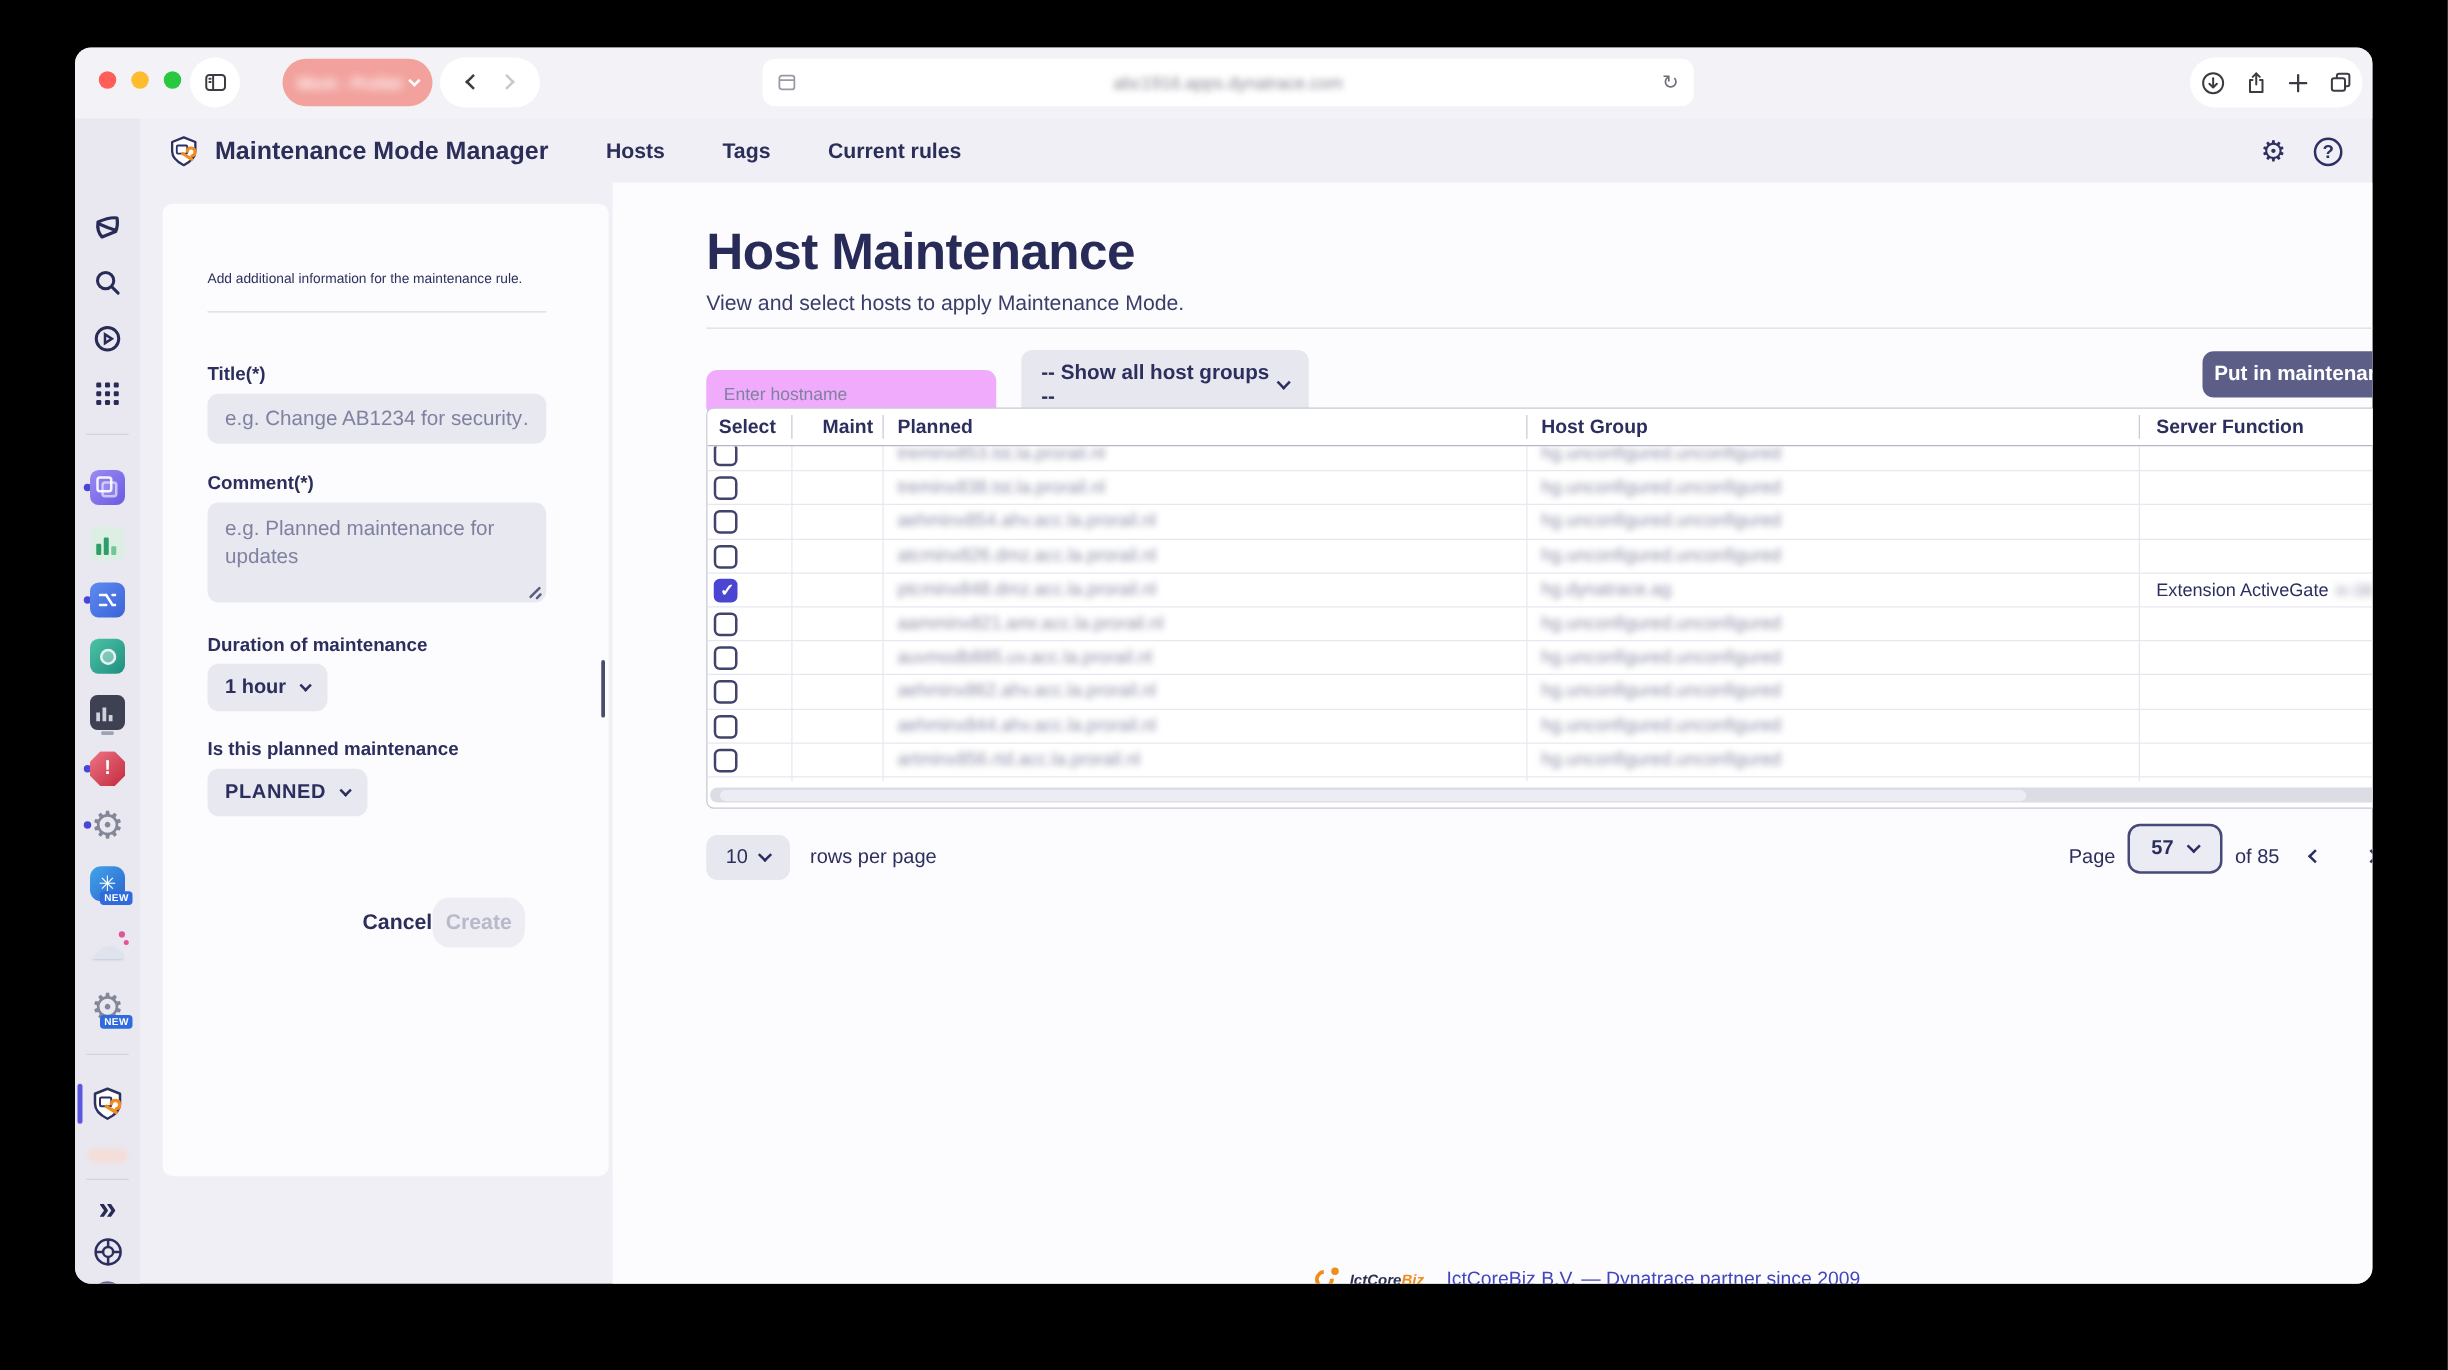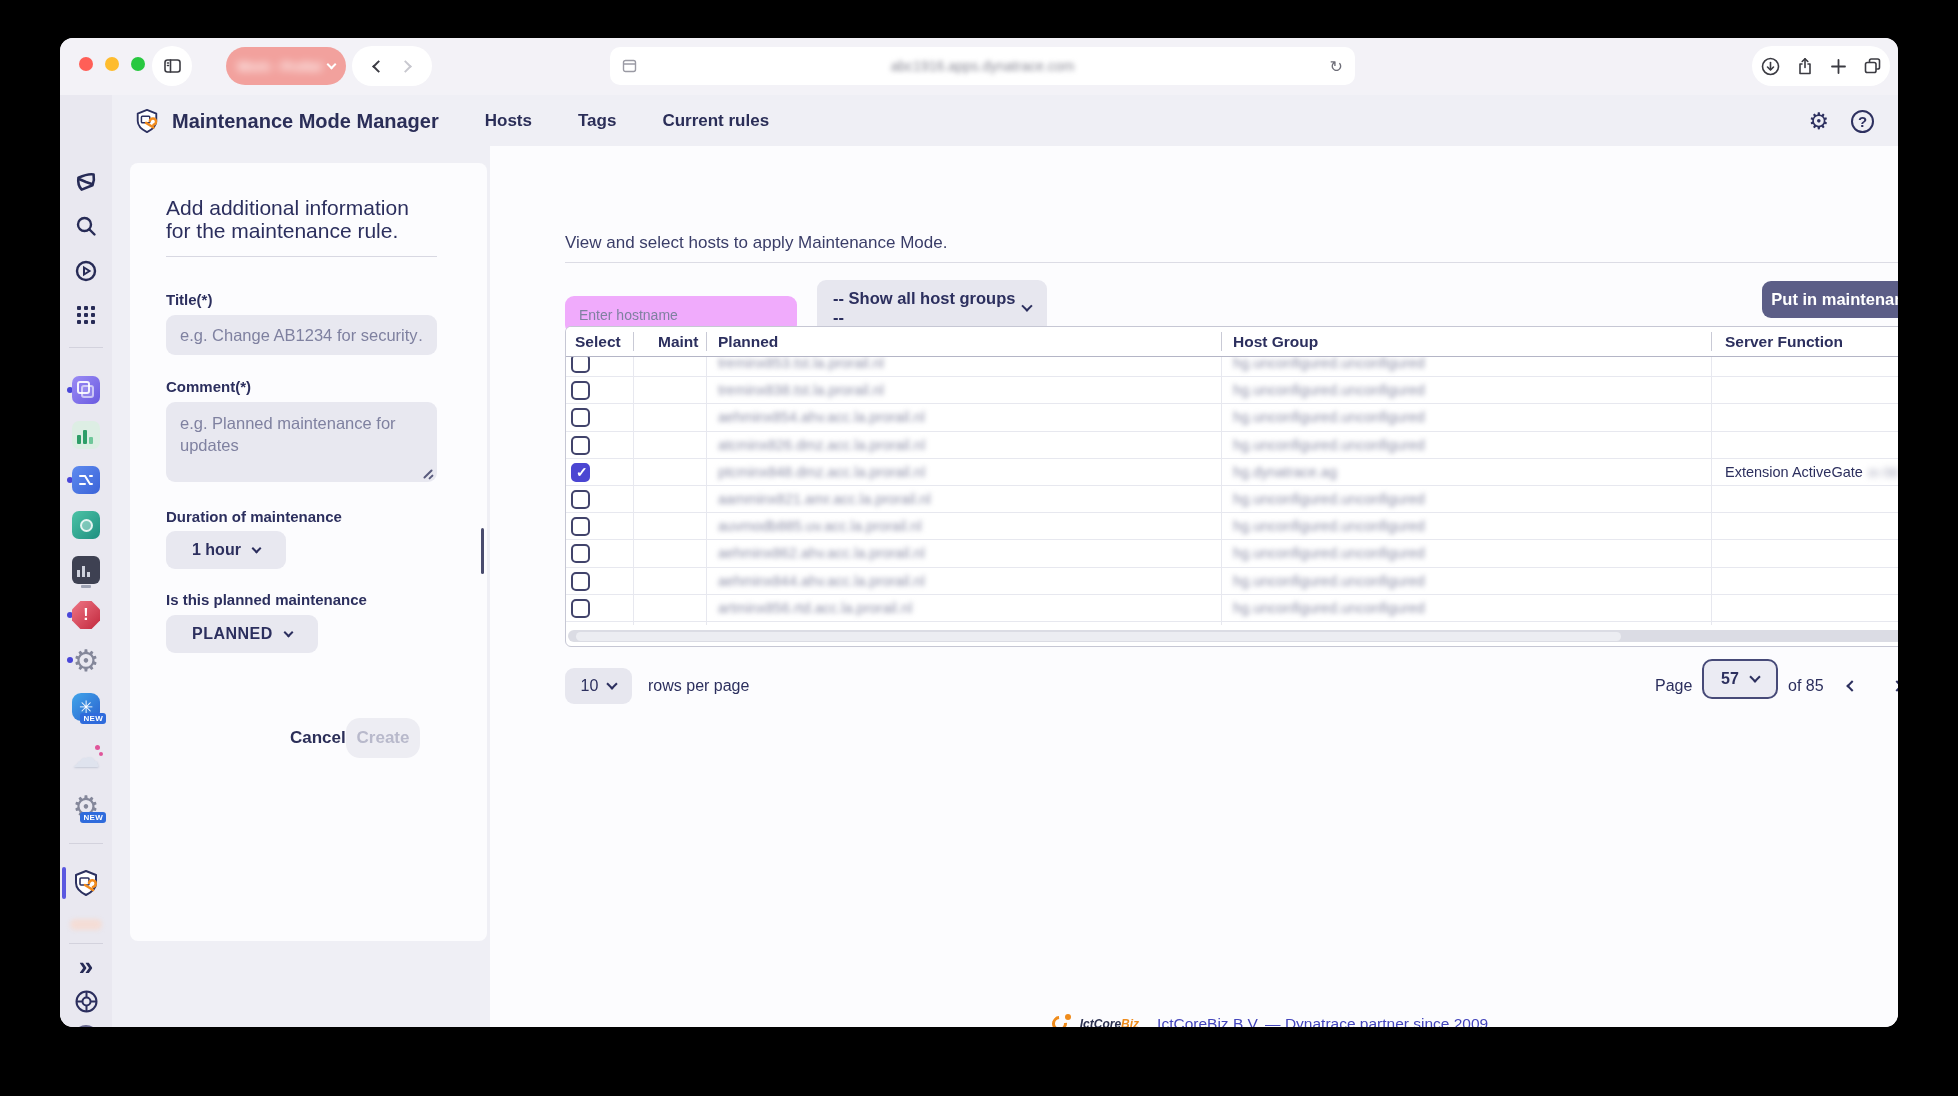--- a/index.html
+++ b/index.html
@@ -65,37 +65,37 @@
     font-size:15px; font-weight:bold; display:flex; align-items:center; justify-content:center; }
 
   
   #main-panel { position:absolute; left:430px; top:108px; right:0; bottom:0; background:#fcfcfe; }
   #form-card { position:absolute; left:70px; top:125px; width:357px; height:778px; background:#fcfcfe;
     border-radius:8px; }
   #form-scrollthumb { position:absolute; right:3px; top:365px; width:3px; height:46px; background:#4a4c6e; border-radius:2px; }
 
   
   .fm { position:absolute; left:36px; right:50px; }
-  #form-intro { top:33px; font-size:21px; line-height:23px; color:#2c2f5e;
+  #form-intro { top:49px; font-size:11px; line-height:23px; color:#2c2f5e;
     border-bottom:1px solid #d8d8e2; padding-bottom:14px; }
   .flabel { font-size:15px; font-weight:bold; color:#2c2f5e; }
   #title-label { top:128px; }
   #title-input { top:152px; height:40px; width:271px; background:#e8e8f0; border:none; border-radius:9px;
     padding:0 14px; font-size:16.5px; color:#2c2f5e; font-family:inherit; }
   #title-input::placeholder, #comment-input::placeholder, #hostname-input::placeholder { color:#7f81a0; opacity:1; }
   #comment-label { top:215px; }
   #comment-input { top:239px; height:80px; width:271px; background:#e8e8f0; border:none; border-radius:9px;
     padding:10px 14px; font-size:16.5px; color:#2c2f5e; resize:none; font-family:inherit; line-height:22px; }
   #resize-grip { position:absolute; left:292px; top:305px; width:12px; height:12px; }
   #resize-grip span { position:absolute; background:#5a5c7e; height:2px; border-radius:1px; transform:rotate(-45deg); }
   #resize-grip .g1 { width:12px; left:0; top:5px; }
   #resize-grip .g2 { width:6px; left:6px; top:8px; }
   #duration-label { top:345px; }
   .fselect { position:absolute; left:36px; background:#e8e8f0; border-radius:9px; height:38px;
-    display:flex; align-items:center; gap:12px; padding:0 26px; font-size:16px; color:#2c2f5e; font-weight:bold; }
+    display:flex; align-items:center; gap:12px; padding:0 14px; font-size:16px; color:#2c2f5e; font-weight:bold; }
   .fselect .chev { width:7px; height:7px; margin-top:-3px; }
   #duration-select { top:368px; }
   #planned-label { top:428px; }
   #planned-select { top:452px; letter-spacing:.5px; }
   #cancel-btn { position:absolute; left:160px; top:565px; background:none; border:none; font-size:17px;
     font-weight:bold; color:#2b2e58; font-family:inherit; }
   #create-btn { position:absolute; left:216px; top:555px; width:74px; height:40px; background:#ededf3;
     border:none; border-radius:14px; font-size:17px; font-weight:bold; color:#b8b9cb; font-family:inherit; }
 
   
@@ -369,20 +369,21 @@
     <span class="nav-item">Hosts</span>
     <span class="nav-item">Tags</span>
     <span class="nav-item">Current rules</span>
     <span id="hdr-right">
       <span id="gear-icon">⚙</span>
       <span id="help-icon">?</span>
     </span>
   </div>
 
   <div id="main-panel">
+    <div class="abs" id="page-title">Host Maintenance</div>
     <div class="abs" id="page-subtitle">View and select hosts to apply Maintenance Mode.</div>
     <div class="abs" id="title-rule"></div>
 
     <input class="abs" id="hostname-input" placeholder="Enter hostname" style="">
     <div class="abs" id="hostgroup-select">
       <span>-- Show all host groups --</span>
       <span class="chev" style="margin-top:-4px;"></span>
     </div>
     <button class="abs" id="put-btn">Put in maintenance</button>
 

